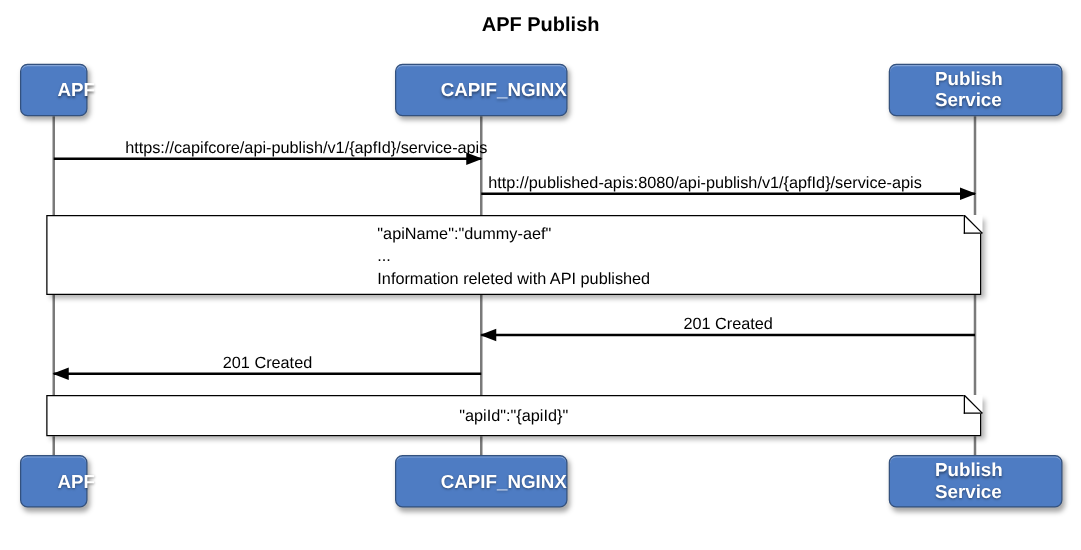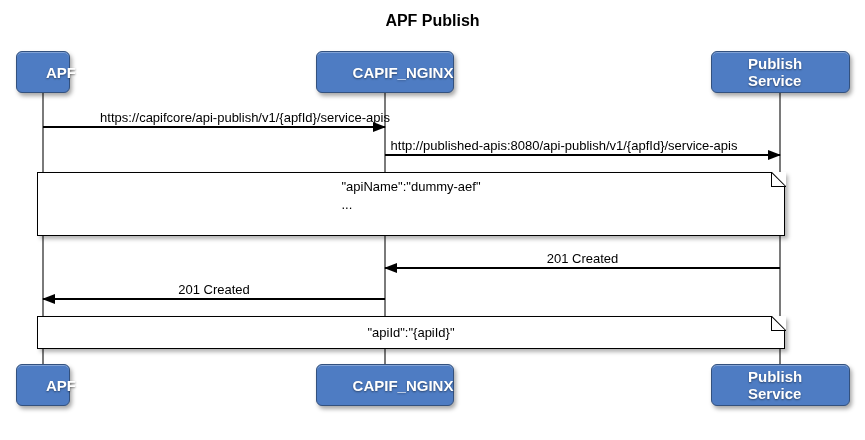--- a/index.html
+++ b/index.html
@@ -83,20 +83,21 @@
   <div class="arrow right" style="left:43px; top:126px; width:342px"></div>
 
   <div class="msg-label" style="left:385px; top:138px; width:358px">http://published-apis:8080/api-publish/v1/{apfId}/service-apis</div>
   <div class="arrow right" style="left:385px; top:154px; width:395px"></div>
 
   <div class="note" style="left:37px; top:172px; width:748px; height:64px">
     <span class="note-fold"></span>
     <div class="note-body">
       <div>"apiName":"dummy-aef"</div>
       <div>...</div>
+      <div>Information releted with API published</div>
     </div>
   </div>
 
   <div class="msg-label" style="left:385px; top:251px; width:395px">201 Created</div>
   <div class="arrow left" style="left:385px; top:267px; width:395px"></div>
 
   <div class="msg-label" style="left:43px; top:282px; width:342px">201 Created</div>
   <div class="arrow left" style="left:43px; top:298px; width:342px"></div>
 
   <div class="note note-single" style="left:37px; top:316px; width:748px; height:33px">

